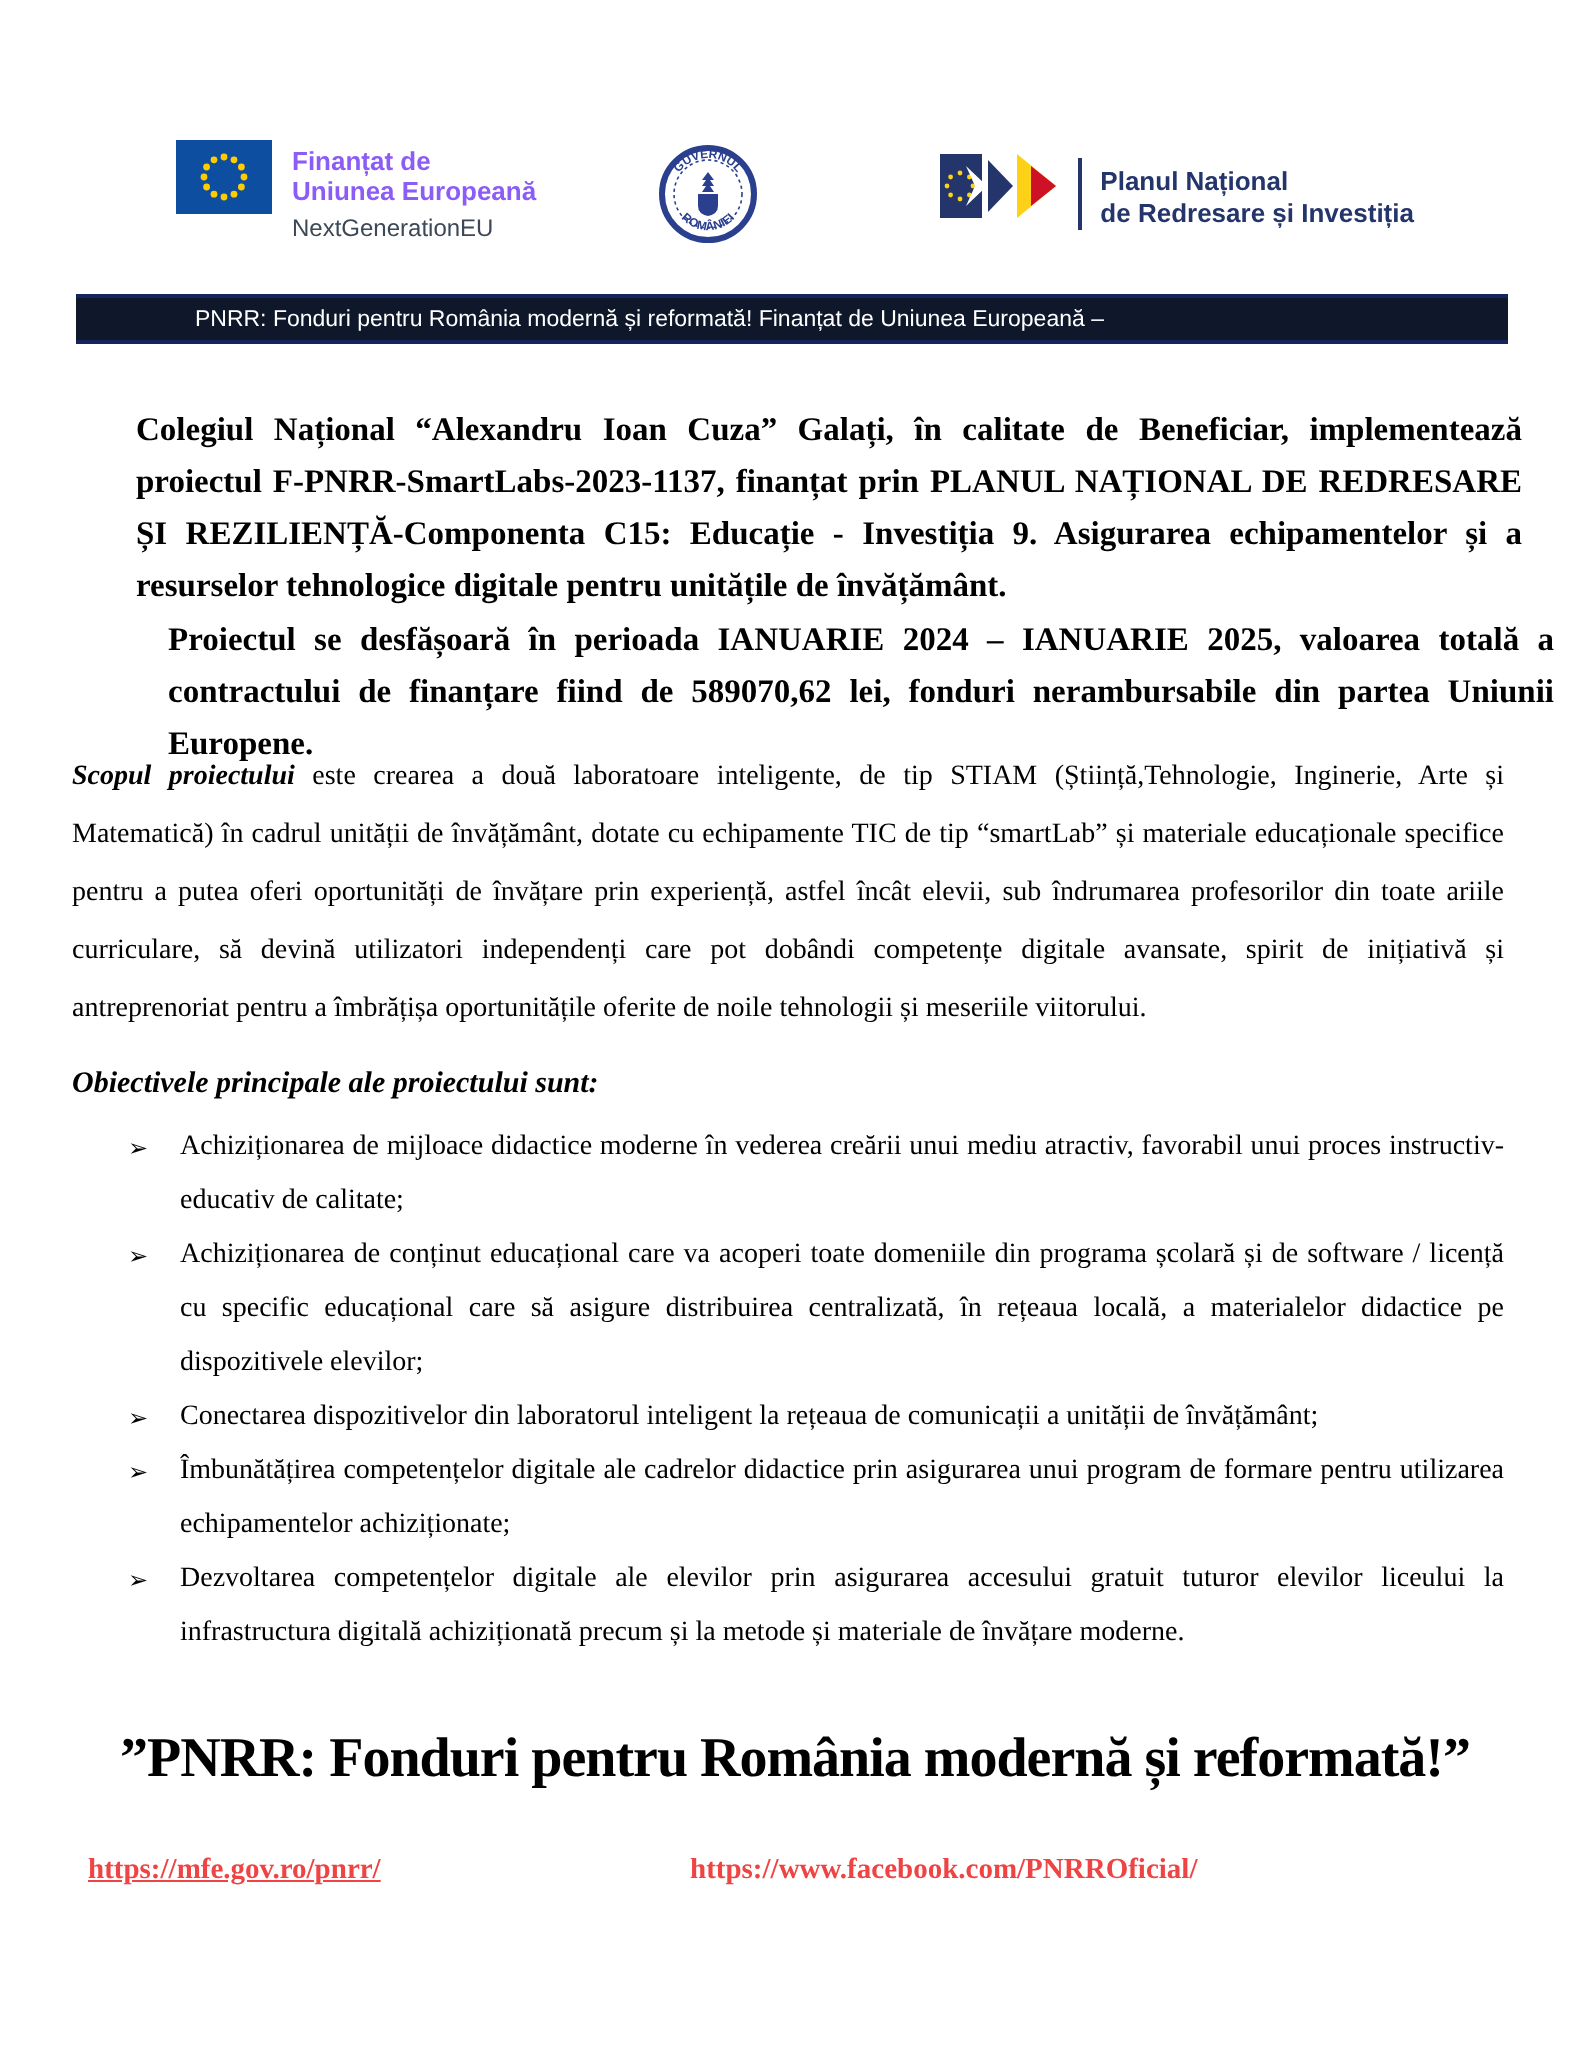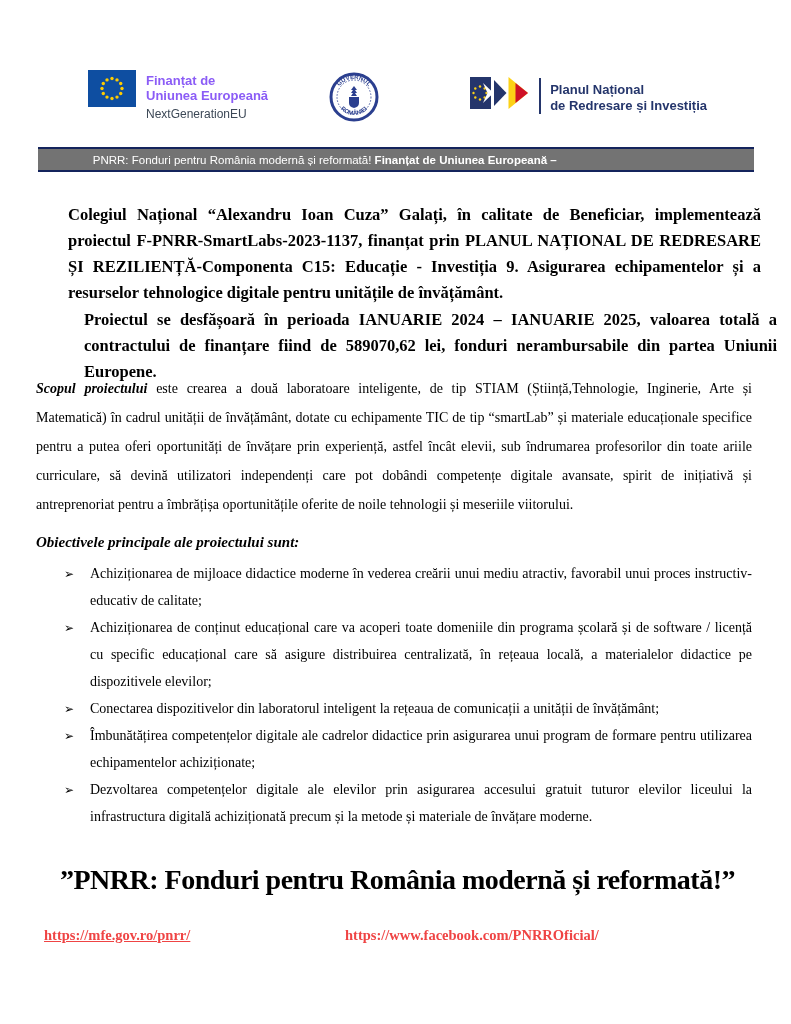--- a/index.html
+++ b/index.html
@@ -16,24 +16,24 @@
   .eu-text .l1,.eu-text .l2{font-weight:bold;color:#8b5cf6;font-size:13px;}
   .eu-text .l3{color:#3c4856;font-size:12px;margin-top:3px;}
   .gov-seal{margin-top:2px;}
   .pnrr-logo{display:flex;align-items:flex-end;gap:9px;margin-top:6px;padding-left:30px;}
   .pnrr-divider{width:2px;height:36px;background:#24356b;}
   .pnrr-text{font-family:"Liberation Sans",sans-serif;font-weight:bold;
              color:#24356b;font-size:13px;line-height:1.25;}
 
   
   .banner{position:absolute;top:147px;left:38px;width:716px;height:21px;
-          background:#737373;border-top:2px solid #14245c;border-bottom:2px solid #14245c;
+          background:#0f172a;border-top:2px solid #14245c;border-bottom:2px solid #14245c;
           color:#ffffff;font-family:"Liberation Sans",sans-serif;font-size:11.5px;
           display:flex;align-items:center;justify-content:center;white-space:pre;}
-  .banner .b{font-weight:bold;}
+  .banner .b{font-weight:normal;}
   .banner .bi{font-weight:bold;font-style:italic;margin-top:36px;}
 
   
   .p1{position:absolute;top:185px;left:68px;width:693px;font-weight:bold;
       font-size:16.5px;line-height:26px;text-align:justify;}
   .p2{position:absolute;top:290px;left:52px;width:693px;font-weight:bold;
       font-size:16.5px;line-height:26px;text-align:justify;margin-left:32px;}
 
   
   .mainblock{position:absolute;top:374px;left:36px;width:716px;}

